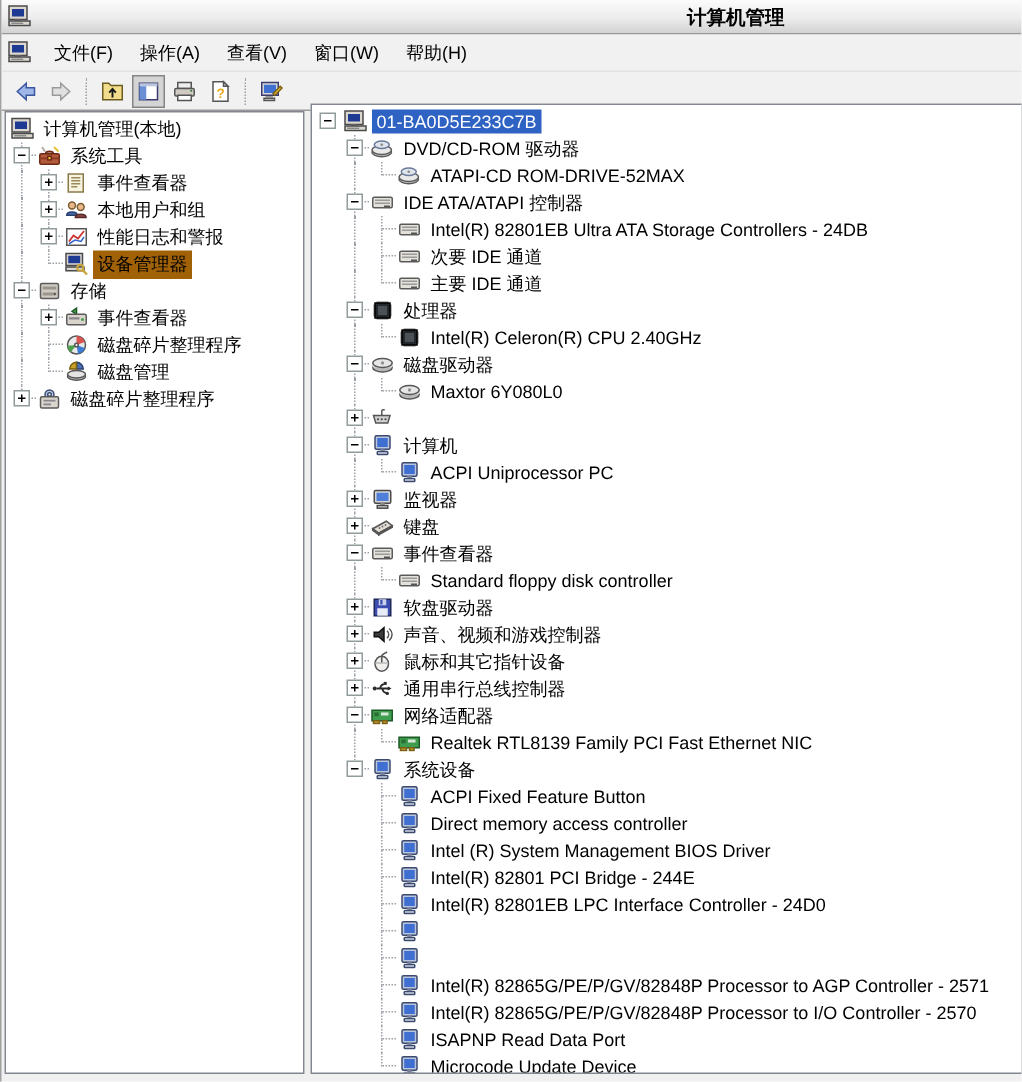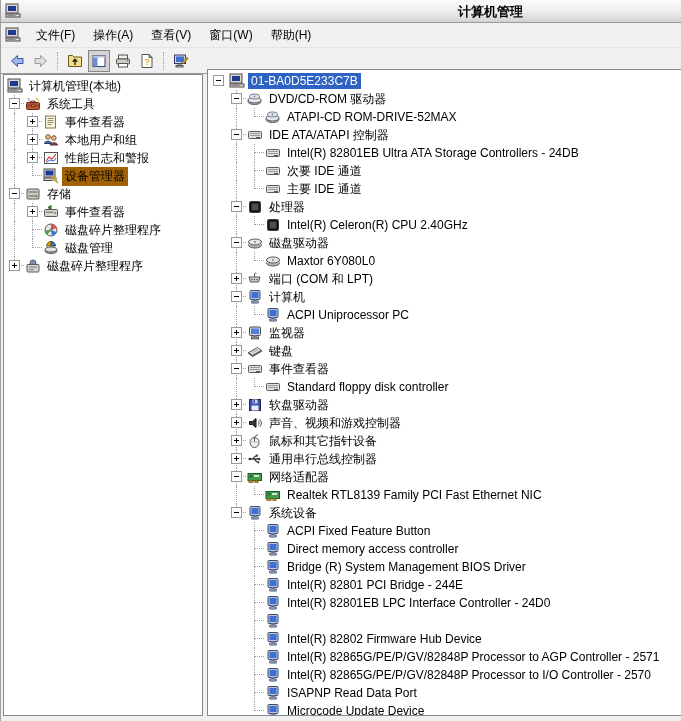--- a/index.html
+++ b/index.html
@@ -546,21 +546,20 @@
           </span>
           <span class="ticon">
             <svg viewBox="0 0 16 16" stroke-width="1">
               <path d="M2 6 L13 6 L11.5 11 L3.5 11 Z" fill="#cfcfcf" stroke="#555"></path>
               <circle cx="5" cy="8.5" r="0.7" fill="#444"></circle>
               <circle cx="7.5" cy="8.5" r="0.7" fill="#444"></circle>
               <circle cx="10" cy="8.5" r="0.7" fill="#444"></circle>
               <path d="M7.5 6 L7.5 3 C7.5 2 9 2 9.5 2.5" stroke="#555" fill="none"></path>
             </svg>
           </span>
-          <span class="tlabel">端口 (COM 和 LPT)</span>
         </div>
         <div class="trow">
           <span class="tcell"></span>
           <span class="tcell">
             <span class="g-vt"></span>
             <span class="g-vb"></span>
             <span class="g-h"></span>
             <span class="expbox"></span>
           </span>
           <span class="ticon">
@@ -842,21 +841,21 @@
             <span class="g-h"></span>
           </span>
           <span class="ticon">
             <svg viewBox="0 0 16 16" stroke-width="1">
               <rect x="3" y="1.5" width="10" height="9" rx="1" fill="#b9c4dd" stroke="#3c4a6e"></rect>
               <rect x="4.5" y="3" width="7" height="6" fill="#3f6fd1"></rect>
               <rect x="6.5" y="10.5" width="3" height="1.5" fill="#8b94a9"></rect>
               <rect x="4.5" y="12" width="7" height="2" rx="0.5" fill="#cdd4e4" stroke="#3c4a6e"></rect>
             </svg>
           </span>
-          <span class="tlabel">Bridge (R) System Management BIOS Driver</span>
+          <span class="tlabel">Intel (R) System Management BIOS Driver</span>
         </div>
         <div class="trow">
           <span class="tcell"></span>
           <span class="tcell"></span>
           <span class="tcell">
             <span class="g-vt"></span>
             <span class="g-vb"></span>
             <span class="g-h"></span>
           </span>
           <span class="ticon">
@@ -913,21 +912,20 @@
             <span class="g-h"></span>
           </span>
           <span class="ticon">
             <svg viewBox="0 0 16 16" stroke-width="1">
               <rect x="3" y="1.5" width="10" height="9" rx="1" fill="#b9c4dd" stroke="#3c4a6e"></rect>
               <rect x="4.5" y="3" width="7" height="6" fill="#3f6fd1"></rect>
               <rect x="6.5" y="10.5" width="3" height="1.5" fill="#8b94a9"></rect>
               <rect x="4.5" y="12" width="7" height="2" rx="0.5" fill="#cdd4e4" stroke="#3c4a6e"></rect>
             </svg>
           </span>
-          <span class="tlabel">Intel(R) 82802 Firmware Hub Device</span>
         </div>
         <div class="trow">
           <span class="tcell"></span>
           <span class="tcell"></span>
           <span class="tcell">
             <span class="g-vt"></span>
             <span class="g-vb"></span>
             <span class="g-h"></span>
           </span>
           <span class="ticon">

